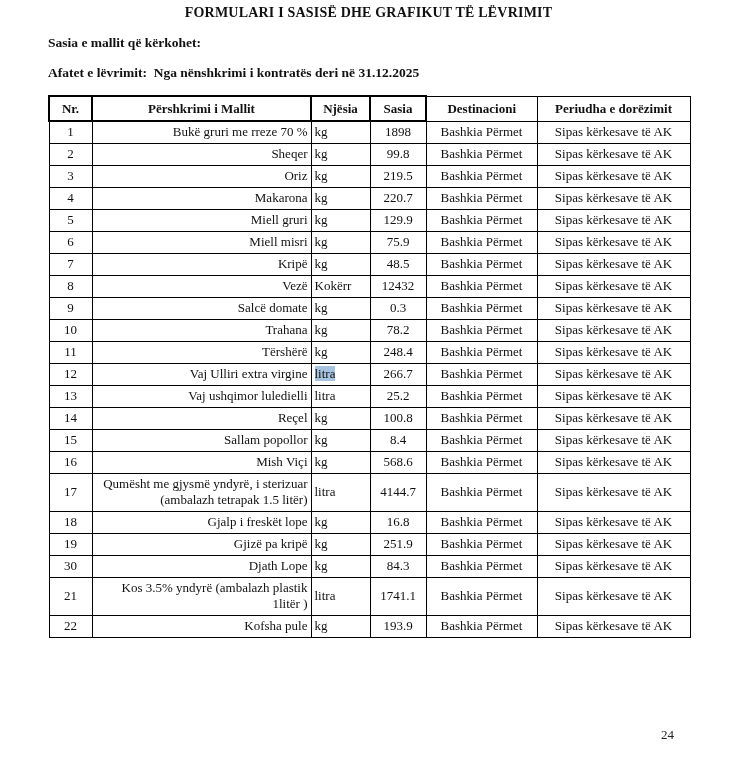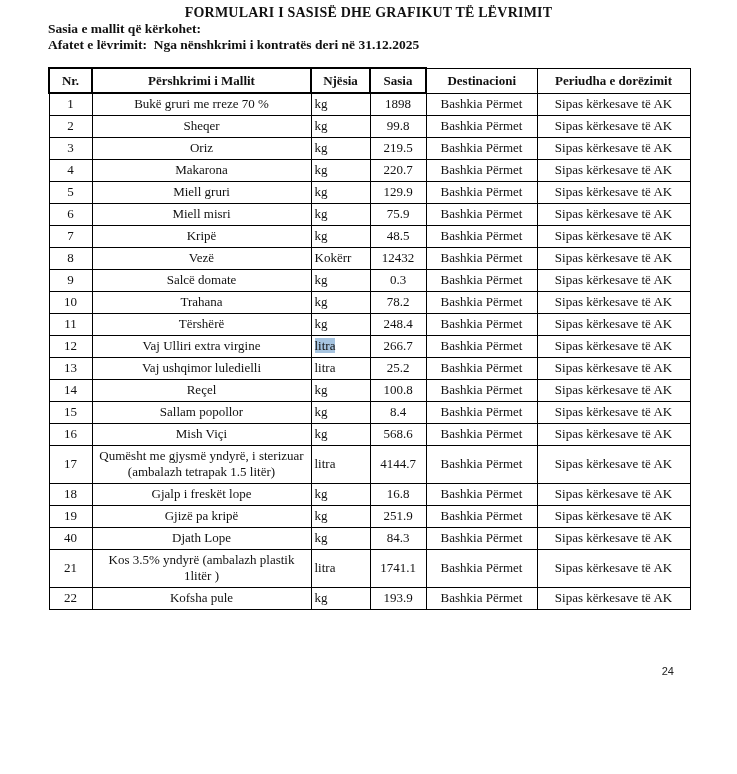--- a/index.html
+++ b/index.html
@@ -13,20 +13,21 @@
   .doc { padding: 5px 48px 12px 48px; }
   .doc-title {
     text-align: center;
     font-weight: bold;
     font-size: 14px;
     letter-spacing: 0.2px;
   }
   .doc-line {
     font-weight: bold;
     font-size: 13.5px;
+    margin-top: 14px;
     white-space: pre-wrap;
   }
   table.goods {
     margin-top: 14px;
     border-collapse: collapse;
     width: 641px;
     table-layout: fixed;
     font-size: 13px;
   }
   table.goods th, table.goods td {
@@ -36,33 +37,33 @@
   table.goods thead th {
     font-weight: bold;
     font-size: 13px;
     height: 25px;
     text-align: center;
     padding: 2px 2px;
   }
   table.goods thead th.heavy { border-width: 2px; }
   table.goods td { height: 22px; padding: 2px 3px; }
   td.c-nr   { text-align: center; }
-  td.c-desc { text-align: center; padding-left: 8px; padding-right: 6px; line-height: 16.5px; margin-left: 32px; }
+  td.c-desc { text-align: right; padding-left: 8px; padding-right: 6px; line-height: 16.5px; margin-left: 32px; }
   td.c-unit { text-align: left; }
   td.c-qty  { text-align: center; }
   td.c-dest { text-align: center; vertical-align: top; padding-top: 3px; }
   td.c-period { text-align: center; vertical-align: top; padding-top: 3px; }
   td.v-bottom { vertical-align: bottom; }
   .sel-highlight { background: #a6c4e0; }
   .page-number {
     position: absolute;
-    top: 665px;
+    top: 727px;
     right: 63px;
-    font-family: Liberation Sans, sans-serif;
-    font-size: 11px;
+    font-family: Liberation Serif, serif;
+    font-size: 13px;
     color: #222222;
   }
 </style>
 </head>
 <body>
 
 <div class="doc">
   <div class="doc-title">FORMULARI I SASISË DHE GRAFIKUT TË LËVRIMIT</div>
   <div class="doc-line">Sasia e mallit që kërkohet:</div>
   <div class="doc-line">Afatet e lëvrimit:  Nga nënshkrimi i kontratës deri në 31.12.2025</div>
@@ -233,21 +234,21 @@
   </tr>
         <tr>
     <td class="c-nr">19</td>
     <td class="c-desc">Gjizë pa kripë</td>
     <td class="c-unit">kg</td>
     <td class="c-qty">251.9</td>
     <td class="c-dest">Bashkia Përmet</td>
     <td class="c-period">Sipas kërkesave të AK</td>
   </tr>
         <tr>
-    <td class="c-nr">40</td>
+    <td class="c-nr">30</td>
     <td class="c-desc">Djath Lope</td>
     <td class="c-unit">kg</td>
     <td class="c-qty">84.3</td>
     <td class="c-dest">Bashkia Përmet</td>
     <td class="c-period">Sipas kërkesave të AK</td>
   </tr>
         <tr>
     <td class="c-nr">21</td>
     <td class="c-desc">Kos 3.5% yndyrë (ambalazh plastik 1litër )</td>
     <td class="c-unit">litra</td>

